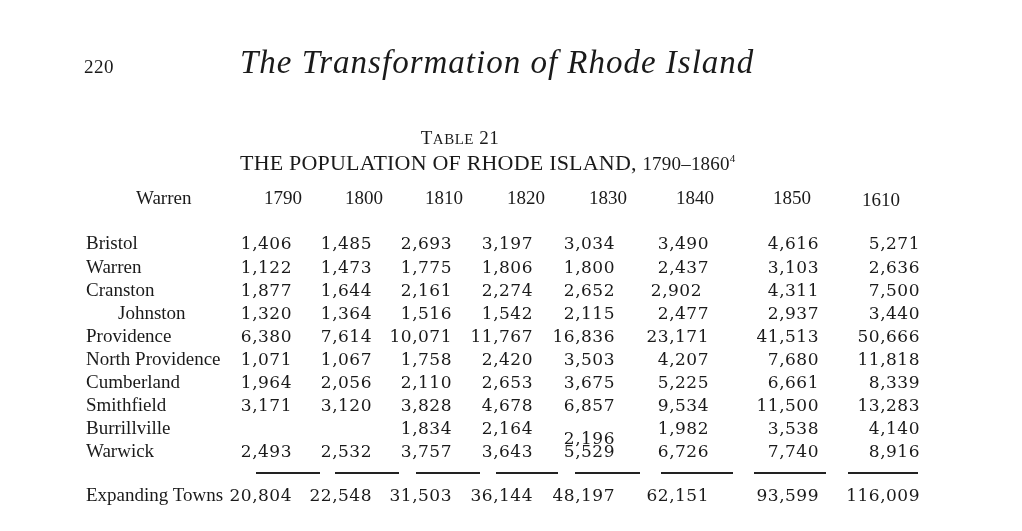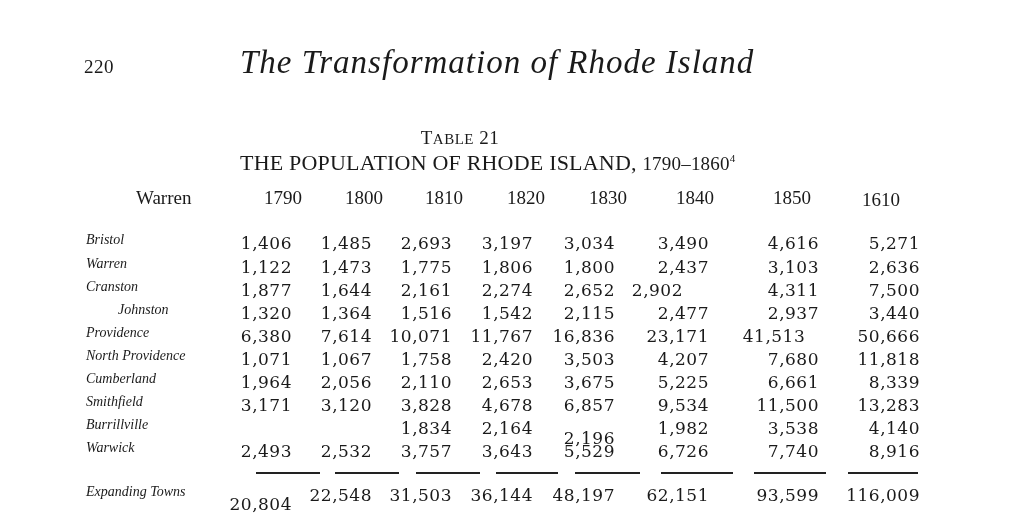--- a/index.html
+++ b/index.html
@@ -7,21 +7,21 @@
          font-family:"Liberation Serif","DejaVu Serif",serif; }
   .page-num { position:absolute; left:84px; top:56px; font-size:19px; letter-spacing:0.5px; }
   .running-head { position:absolute; left:240px; top:44px; font-size:33px; font-style:italic; letter-spacing:1px; }
   .table-label { position:absolute; left:0; width:920px; top:127px; text-align:center; font-size:19px; letter-spacing:0.5px; }
   .table-label .sc { font-size:15px; }
   .table-title { position:absolute; left:240px; top:150px; font-size:22px; letter-spacing:0.2px; }
   .table-title .years { font-size:19px; }
   .table-title sup { font-size:11px; }
   .col-head { position:absolute; top:187px; font-size:19px; }
   .col-head.towns { left:136px; }
-  .row-name { position:absolute; left:86px; font-size:14px;font-style:italic; }
+  .row-name { position:absolute; left:86px; font-size:19px; }
   .cell { position:absolute; font-size:19.5px; text-align:right; width:90px; font-family:"DejaVu Serif","Liberation Serif",serif; font-size:17px; letter-spacing:0.5px; }
   .rule { position:absolute; height:2px; background:#222; top:472px; }
 </style>
 </head>
 <body>
 
 <div class="page-num">220</div>
 <div class="running-head">The Transformation of Rhode Island</div>
 
 <div class="table-label">
@@ -62,40 +62,40 @@
     <div class="cell" style="top: 257px; left: 525px;">1,800</div>
     <div class="cell" style="top: 257px; left: 619px;">2,437</div>
     <div class="cell" style="top: 257px; left: 729px;">3,103</div>
     <div class="cell" style="top: 257px; left: 830px;">2,636</div>
     <div class="row-name" style="top: 279px;">Cranston</div>
     <div class="cell" style="top: 280px; left: 202px;">1,877</div>
     <div class="cell" style="top: 280px; left: 282px;">1,644</div>
     <div class="cell" style="top: 280px; left: 362px;">2,161</div>
     <div class="cell" style="top: 280px; left: 443px;">2,274</div>
     <div class="cell" style="top: 280px; left: 525px;">2,652</div>
-    <div class="cell" style="top: 280px; left: 593px;">2,902</div>
+    <div class="cell" style="top: 280px; left: 612px;">2,902</div>
     <div class="cell" style="top: 280px; left: 729px;">4,311</div>
     <div class="cell" style="top: 280px; left: 830px;">7,500</div>
     <div class="row-name" style="top: 302px; margin-left: 32px;">Johnston</div>
     <div class="cell" style="top: 303px; left: 202px;">1,320</div>
     <div class="cell" style="top: 303px; left: 282px;">1,364</div>
     <div class="cell" style="top: 303px; left: 362px;">1,516</div>
     <div class="cell" style="top: 303px; left: 443px;">1,542</div>
     <div class="cell" style="top: 303px; left: 525px;">2,115</div>
     <div class="cell" style="top: 303px; left: 619px;">2,477</div>
     <div class="cell" style="top: 303px; left: 729px;">2,937</div>
     <div class="cell" style="top: 303px; left: 830px;">3,440</div>
     <div class="row-name" style="top: 325px;">Providence</div>
     <div class="cell" style="top: 326px; left: 202px;">6,380</div>
     <div class="cell" style="top: 326px; left: 282px;">7,614</div>
     <div class="cell" style="top: 326px; left: 362px;">10,071</div>
     <div class="cell" style="top: 326px; left: 443px;">11,767</div>
     <div class="cell" style="top: 326px; left: 525px;">16,836</div>
     <div class="cell" style="top: 326px; left: 619px;">23,171</div>
-    <div class="cell" style="top: 326px; left: 729px; text-align: center;">41,513</div>
+    <div class="cell" style="top: 326px; left: 729px;">41,513</div>
     <div class="cell" style="top: 326px; left: 830px;">50,666</div>
     <div class="row-name" style="top: 348px;">North Providence</div>
     <div class="cell" style="top: 349px; left: 202px;">1,071</div>
     <div class="cell" style="top: 349px; left: 282px;">1,067</div>
     <div class="cell" style="top: 349px; left: 362px;">1,758</div>
     <div class="cell" style="top: 349px; left: 443px;">2,420</div>
     <div class="cell" style="top: 349px; left: 525px;">3,503</div>
     <div class="cell" style="top: 349px; left: 619px;">4,207</div>
     <div class="cell" style="top: 349px; left: 729px;">7,680</div>
     <div class="cell" style="top: 349px; left: 830px;">11,818</div>
@@ -137,21 +137,21 @@
     <div class="cell" style="top: 441px; left: 830px;">8,916</div>
     <div class="rule" style="left: 256px; width: 64px;"></div>
     <div class="rule" style="left: 335px; width: 64px;"></div>
     <div class="rule" style="left: 416px; width: 64px;"></div>
     <div class="rule" style="left: 496px; width: 62px;"></div>
     <div class="rule" style="left: 575px; width: 65px;"></div>
     <div class="rule" style="left: 661px; width: 72px;"></div>
     <div class="rule" style="left: 754px; width: 72px;"></div>
     <div class="rule" style="left: 848px; width: 70px;"></div>
     <div class="row-name" style="top: 484px;">Expanding Towns</div>
-    <div class="cell" style="top: 485px; left: 202px; margin-top: 9px;">20,804</div>
+    <div class="cell" style="top: 485px; left: 202px;">20,804</div>
     <div class="cell" style="top: 485px; left: 282px;">22,548</div>
     <div class="cell" style="top: 485px; left: 362px;">31,503</div>
     <div class="cell" style="top: 485px; left: 443px;">36,144</div>
     <div class="cell" style="top: 485px; left: 525px;">48,197</div>
     <div class="cell" style="top: 485px; left: 619px;">62,151</div>
     <div class="cell" style="top: 485px; left: 729px;">93,599</div>
     <div class="cell" style="top: 485px; left: 830px;">116,009</div>
   </div>
 
 </body></html>

